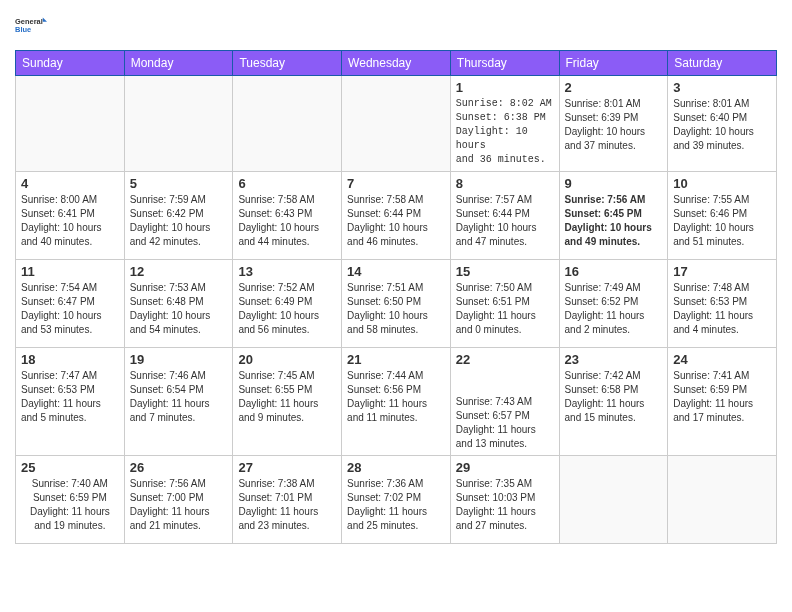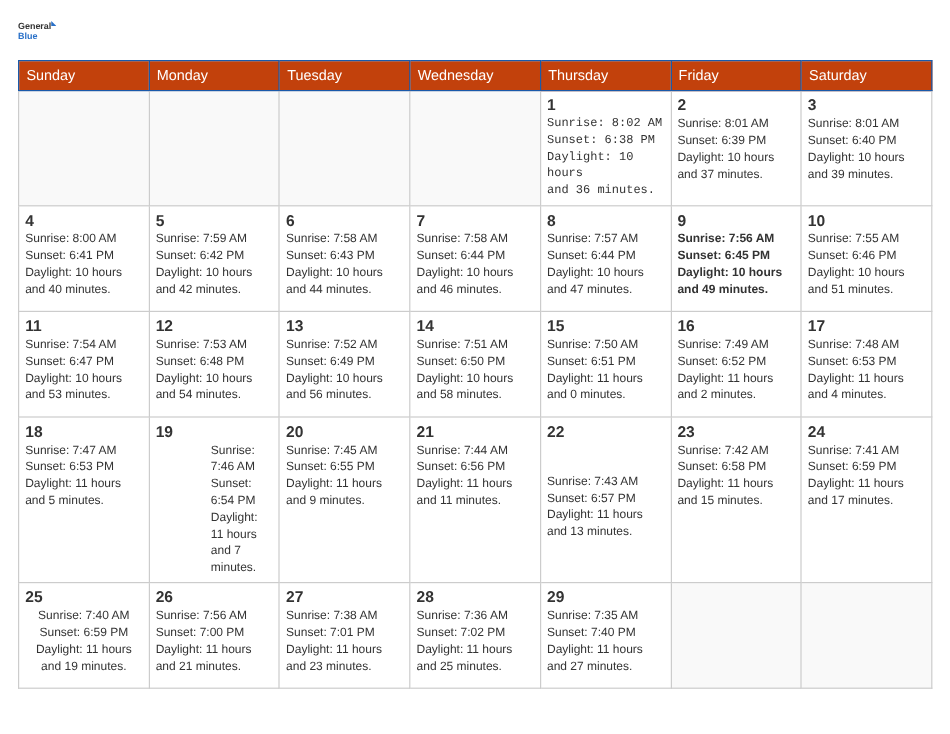--- a/index.html
+++ b/index.html
@@ -32,21 +32,21 @@
     .location {
       font-size: 14px;
       color: #555;
     }
     .calendar {
       width: 100%;
       border-collapse: collapse;
       font-size: 10.5px;
     }
     .calendar th {
-      background: #c2410c;
+      background: #8b5cf6;
       color: #fff;
       text-align: left;
       padding: 5px 6px;
       font-size: 12px;
       font-weight: normal;
       border: 1px solid #1a5aaa;
     }
     .calendar td {
       border: 1px solid #ccc;
       vertical-align: top;
@@ -231,21 +231,21 @@
       <tr>
         <td>
           <div class="day-number">18</div>
           <div class="day-info" style="white-space: pre-line;">Sunrise: 7:47 AM
 Sunset: 6:53 PM
 Daylight: 11 hours
 and 5 minutes.</div>
         </td>
         <td>
           <div class="day-number">19</div>
-          <div class="day-info" style="white-space: pre-line; margin-left: 46px;">Sunrise: 7:46 AM
+          <div class="day-info" style="white-space: pre-line;">Sunrise: 7:46 AM
 Sunset: 6:54 PM
 Daylight: 11 hours
 and 7 minutes.</div>
         </td>
         <td>
           <div class="day-number">20</div>
           <div class="day-info" style="white-space: pre-line;">Sunrise: 7:45 AM
 Sunset: 6:55 PM
 Daylight: 11 hours
 and 9 minutes.</div>
@@ -304,21 +304,21 @@
         <td>
           <div class="day-number">28</div>
           <div class="day-info" style="white-space: pre-line;">Sunrise: 7:36 AM
 Sunset: 7:02 PM
 Daylight: 11 hours
 and 25 minutes.</div>
         </td>
         <td>
           <div class="day-number">29</div>
           <div class="day-info" style="white-space: pre-line;">Sunrise: 7:35 AM
-Sunset: 7:40 PM
+Sunset: 10:03 PM
 Daylight: 11 hours
 and 27 minutes.</div>
         </td>
         <td class="empty"></td>
         <td class="empty"></td>
       </tr>
     </tbody>
 </table>
 
 </body></html>

